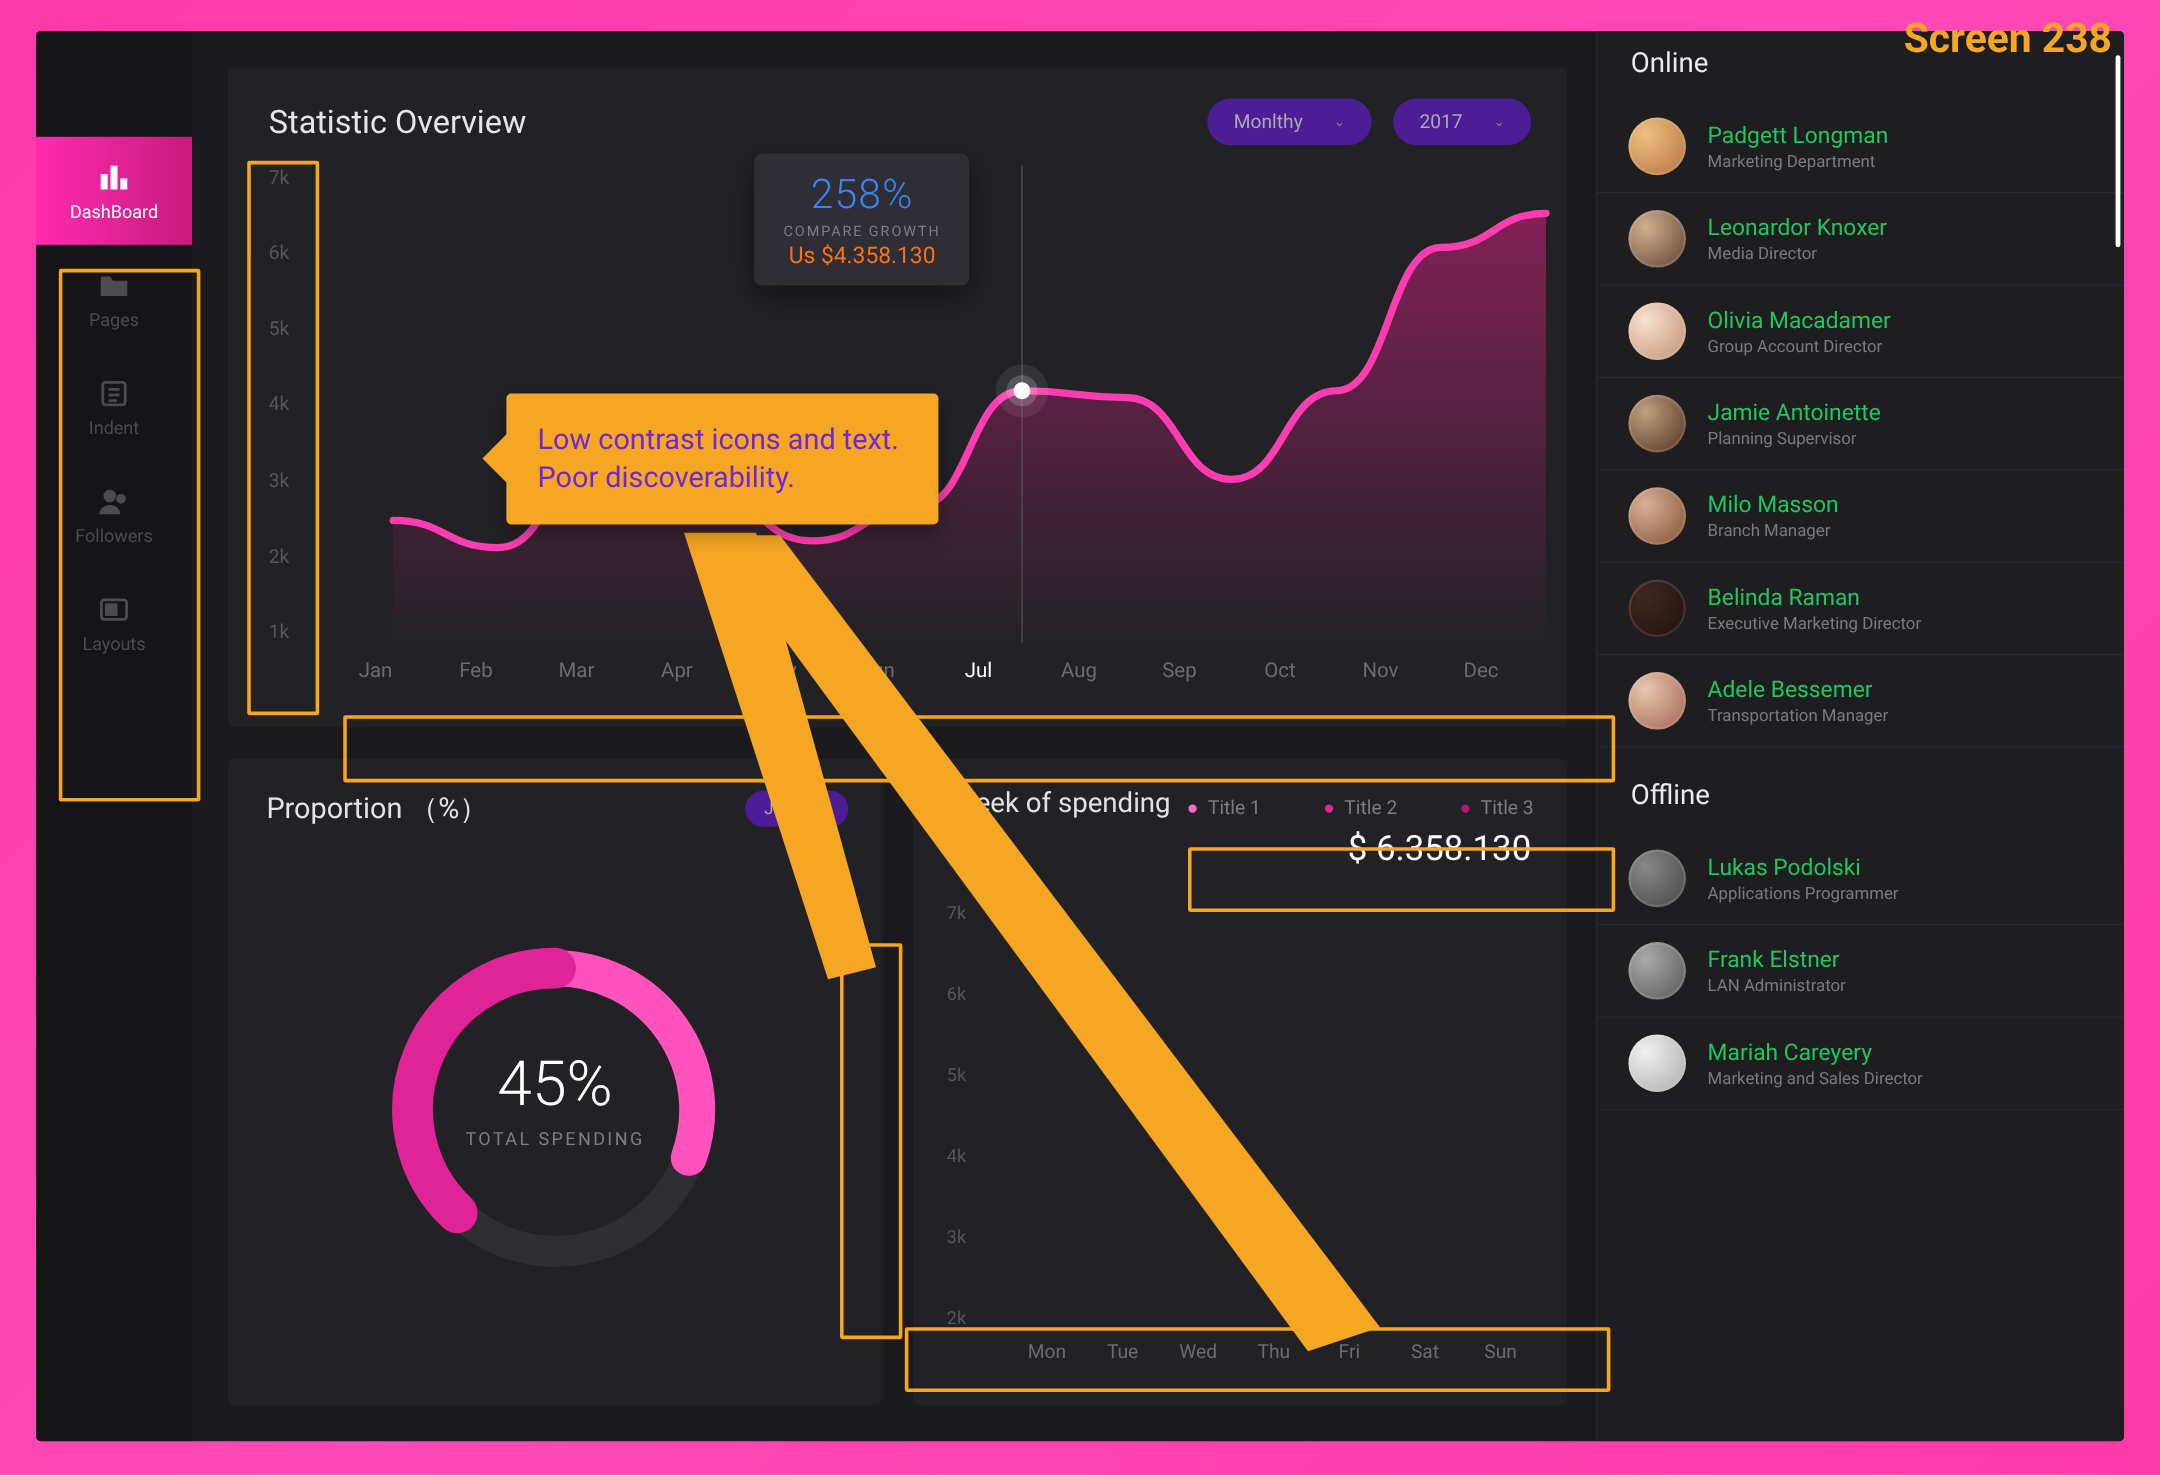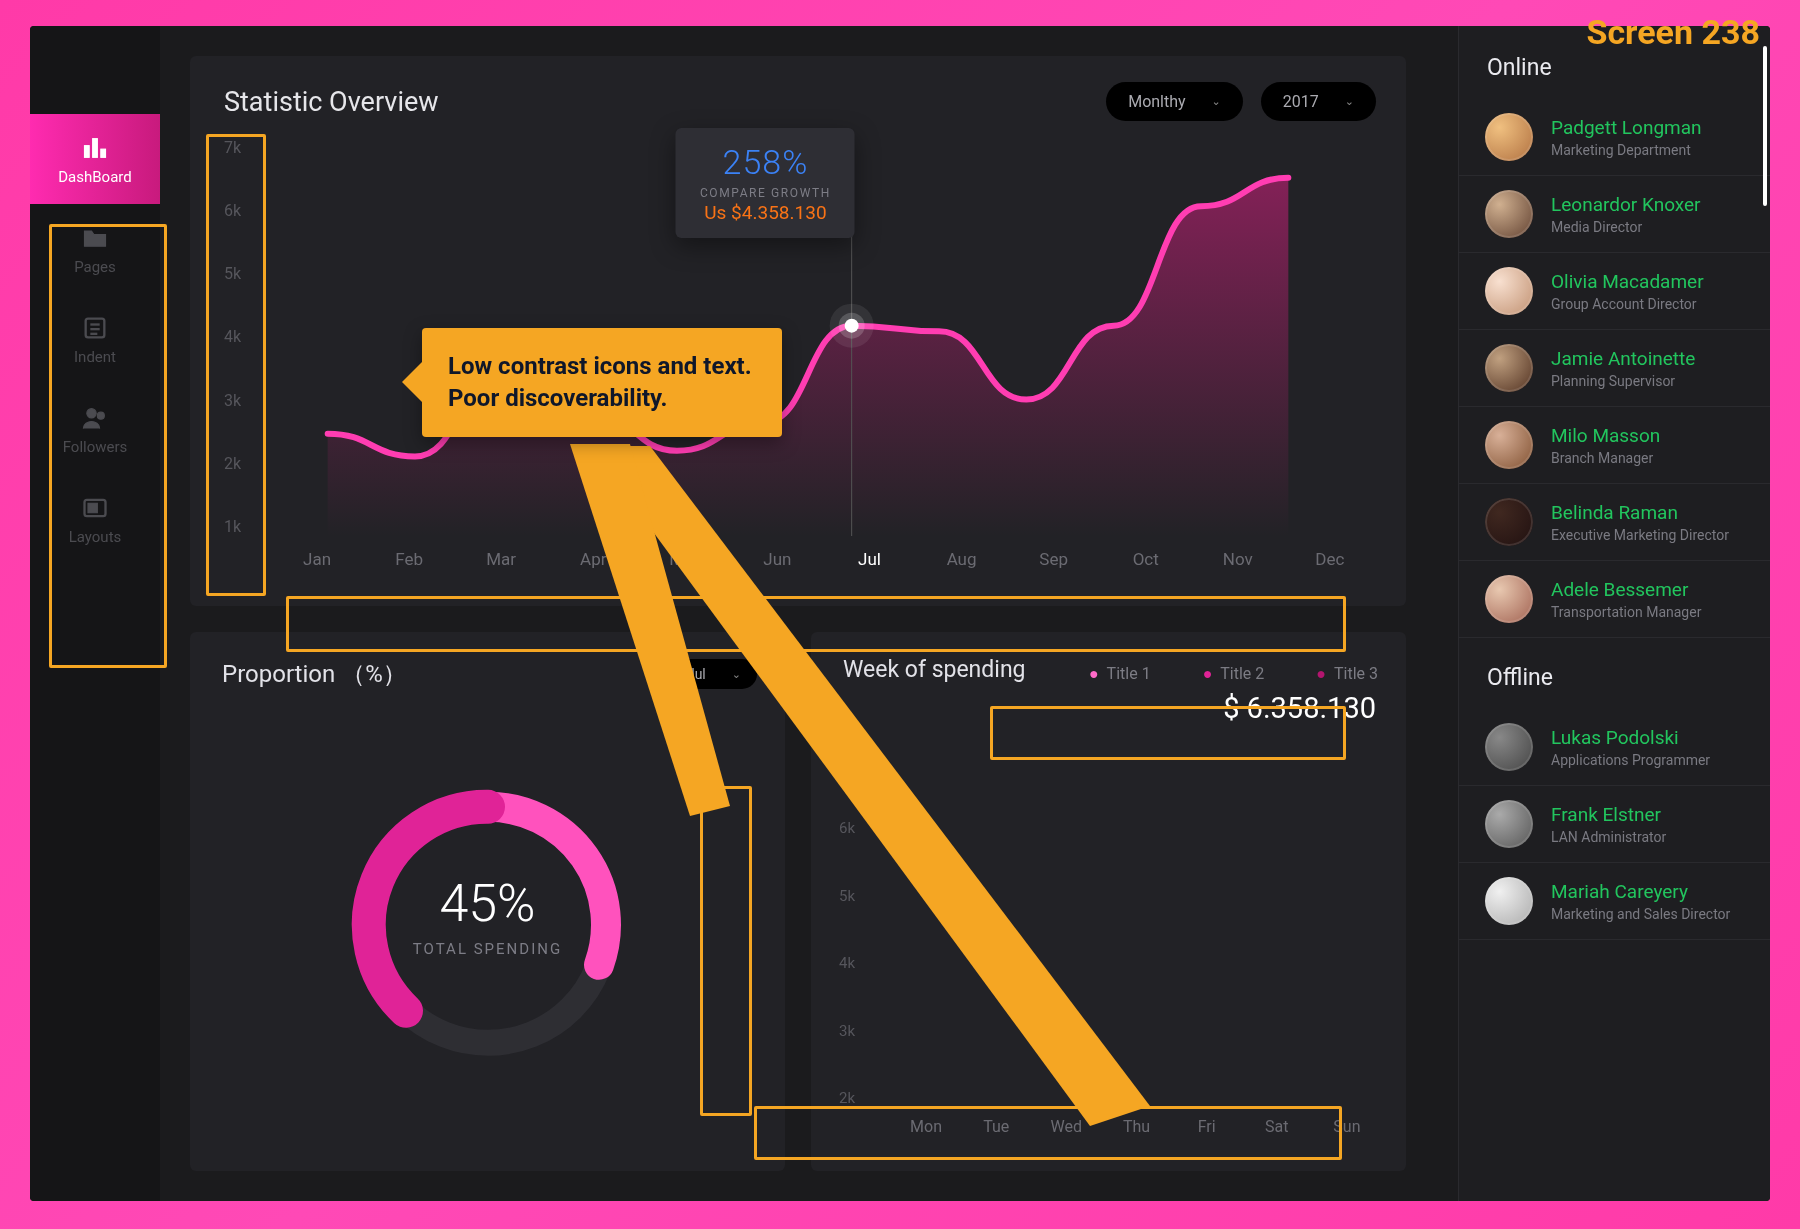--- a/index.html
+++ b/index.html
@@ -74,21 +74,21 @@
   .card-stat { grid-column: 1 / span 2; }
   
   .stat-header {
     display: flex;
     align-items: center;
     padding: 26px 30px 10px 34px;
   }
   .stat-title { color: #e6e6ea; font-size: 27px; font-weight: 400; }
   .stat-selects { margin-left: auto; display: flex; gap: 18px; }
   .select {
-    background: #000000;
+    background: #4c1d95;
     color: #aaaab0;
     border-radius: 20px;
     padding: 10px 22px;
     font-size: 16px;
     display: inline-flex;
     align-items: center;
     gap: 26px;
     cursor: pointer;
   }
   .select .chev { font-size: 11px; color: #888; }
@@ -144,50 +144,49 @@
   .wk-total { text-align:right; color:#ffffff; font-size:29px; padding:4px 30px 0 0;}
   .wk-chart { position:absolute; left:28px; right:24px; top:120px; bottom:24px;}
   .wk-y { position:absolute; left:0; top:0; bottom:40px; width:40px; display:flex; flex-direction:column; justify-content:space-between; color:#56565c; font-size:15px;}
   .wk-bars { position:absolute; left:52px; right:0; top:0; bottom:40px; display:flex; align-items:flex-end; justify-content:space-around;}
   .bar { width:40px; display:flex; flex-direction:column-reverse; border-radius:3px 3px 0 0; overflow:hidden;}
   .bar .seg3{background:#b3156f;} .bar .seg2{background:#e02397;} .bar .seg1{background:#ff6ac8;}
   .wk-x { position:absolute; left:52px; right:0; bottom:0; height:40px; display:flex; color:#6b6b72; font-size:16px;}
   .wk-x span{flex:1;text-align:center;padding-top:10px;}
   
   .rpanel {
-    width: 312px;
+    width: 440px;
     background: #1e1e21;
     border-left: 1px solid #2a2a2e;
-    padding: 28px 0 0 0;
+    padding: 13px 0 0 0;
     overflow-y: auto;
     position:relative;
-    margin-left:28px;
   }
   .rpanel h3 { color:#eaeaef; font-size:23px; font-weight:400; padding:0 28px 18px 28px;}
   .person { display:flex; align-items:center; padding:14px 26px; border-bottom:1px solid #2a2a2e; cursor:pointer;}
   .avatar { width:48px;height:48px;border-radius:50%; flex:none; margin-right:18px; background:#555; position:relative; overflow:hidden;}
   .avatar::after{content:'';position:absolute;inset:0;border-radius:50%;border:2px solid rgba(255,255,255,0.12);}
   .pname{color:#22c55e; font-size:19px;}
   .prole{color:#7a7a82; font-size:14px; margin-top:3px;}
   .rpanel .scrollind{position:absolute; right:3px; top:20px; width:4px; height:160px; background:#ffffff; border-radius:2px;}
   
   .hl {
     position:absolute;
     border:3px solid #f5a623;
     border-radius:2px;
     pointer-events:none;
     z-index:40;
   }
   .callout {
     position:absolute;
     background:#f5a623;
-    color:#0f172a;
+    color:#6d28d9;
     font-size:24px;
     line-height:1.35;
-    font-weight:700;
+    font-weight:400;
     padding:22px 26px;
     border-radius:4px;
     z-index:45;
     box-shadow: 0 6px 18px rgba(0,0,0,0.35);
   }
   .callout::before{
     content:'';
     position:absolute;
     left:-44px; top:30px;
     border:24px solid transparent;

